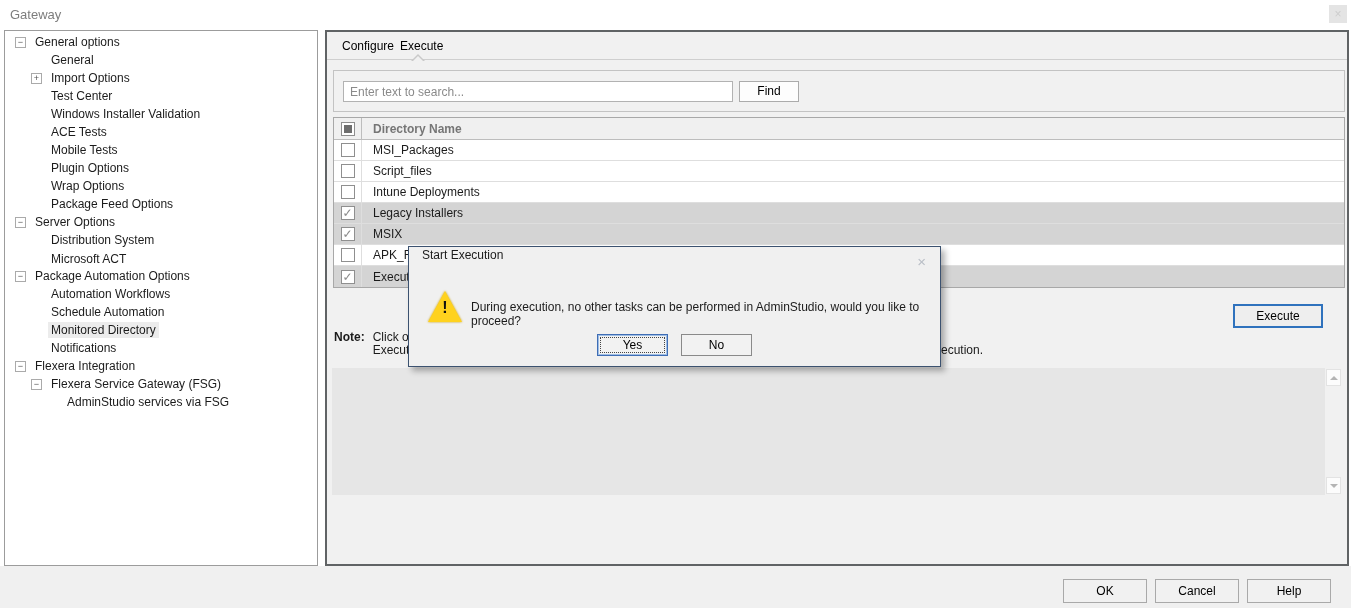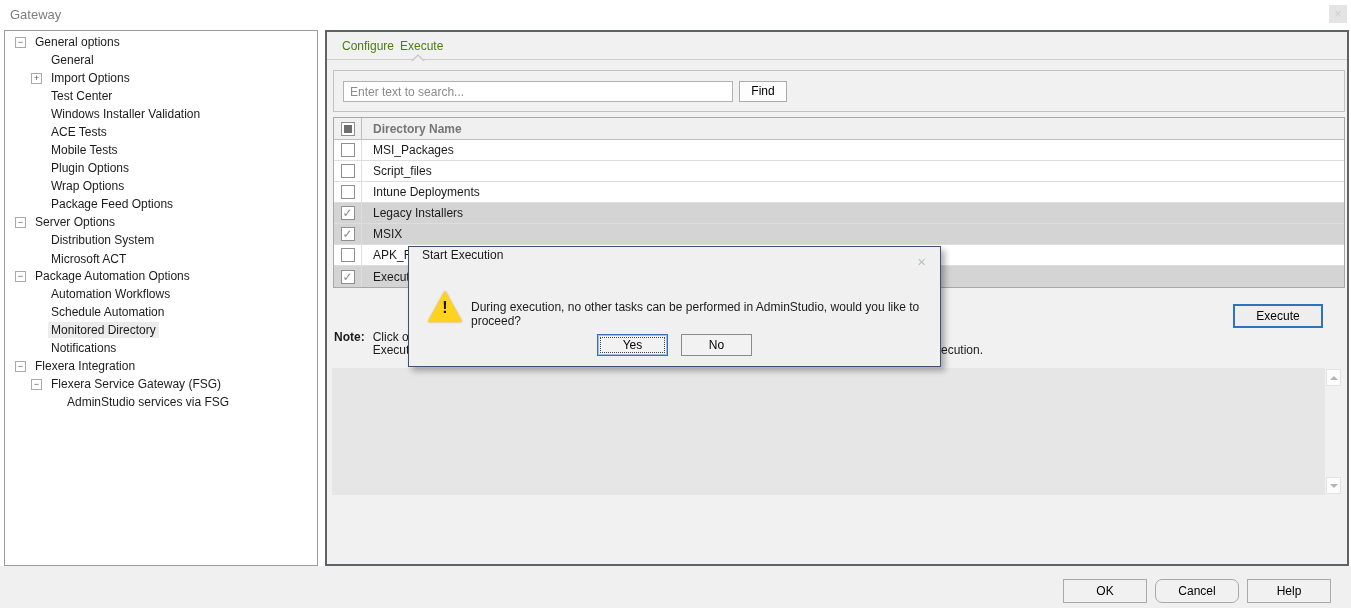--- a/index.html
+++ b/index.html
@@ -23,37 +23,37 @@
     font-size:9px; line-height:9px; text-align:center; color:#555; margin-right:6px; flex:0 0 11px; }
   .expander.empty { border:none; background:transparent; }
   .tree-label { padding:1px 3px; }
   .tree-label.selected { background:#ececec; }
 
   
   .right-panel { position:absolute; left:325px; top:30px; width:1024px; height:536px;
     border:2px solid #606365; background:#f1f1f1; }
   .tabstrip { position:absolute; left:0; top:0; width:100%; height:28px;
     border-bottom:1px solid #cfcfcf; }
-  .tab { position:absolute; top:7px; color:#4d7c0f; }
+  .tab { position:absolute; top:7px; color:#000000; }
   .tab-configure { left:15px; }
   .tab-execute { left:73px; }
   .notch { position:absolute; top:22px; left:84px; width:0; height:0;
     border-left:7px solid transparent; border-right:7px solid transparent;
     border-bottom:7px solid #c9c9c9; }
   .notch::after { content:""; position:absolute; left:-5px; top:2px; width:0; height:0;
     border-left:5px solid transparent; border-right:5px solid transparent;
     border-bottom:5px solid #f1f1f1; }
 
   .search-bar { position:absolute; left:6px; top:38px; width:1012px; height:42px;
     border:1px solid #c3c3c3; }
   .search-input { position:absolute; left:9px; top:10px; width:390px; height:21px;
     border:1px solid #b2b2b2; background:#fff; padding:0 6px;
     font-family:"Liberation Sans", sans-serif; font-size:12px; color:#222; }
   .search-input::placeholder { color:#8a8a8a; }
-  .find-btn { position:absolute; left:405px; top:10px; width:48px; height:21px;
+  .find-btn { position:absolute; left:405px; top:10px; width:60px; height:21px;
     border:1px solid #ababab; background:#fdfdfd; font-family:"Liberation Sans", sans-serif;
     font-size:12px; text-align:center; line-height:19px; }
 
   .grid { position:absolute; left:6px; top:85px; width:1012px;
     border:1px solid #a8a8a8; background:#fff; }
   .grid-header { height:22px; display:flex; align-items:center;
     background:#f0f0f0; border-bottom:1px solid #bdbdbd; }
   .grid-row { height:21px; display:flex; align-items:center; background:#fff;
     border-bottom:1px solid #dedede; }
   .grid-row:last-child { border-bottom:none; }
@@ -104,21 +104,21 @@
   .dlg-btn { width:71px; height:22px; font-family:"Liberation Sans", sans-serif; font-size:12px;
     background:#f2f2f2; border:1px solid #8a8a8a; }
   .dlg-btn.default { border:1px solid #3f6db5; box-shadow:0 0 0 1px #9dbde4 inset;
     outline:1px dotted #444; outline-offset:-4px; }
 
   
   .footer { position:absolute; left:0; top:566px; width:1351px; height:42px; background:#f0f0f0; }
   .footer-btn { position:absolute; top:13px; width:84px; height:24px;
     border:1px solid #a9a9a9; background:#f1f1f1; font-family:"Liberation Sans", sans-serif;
     font-size:12px; text-align:center; }
-  .btn-ok { left:1063px; } .btn-cancel { left:1155px;border-radius:7px; } .btn-help { left:1247px; }
+  .btn-ok { left:1063px; } .btn-cancel { left:1155px; } .btn-help { left:1247px; }
 </style>
 </head>
 <body>
 
 <div class="win-title">Gateway</div>
 <div class="win-close">×</div>
 
 <div class="tree-panel">
   <div class="tree">
       <div class="tree-row" style="padding-left: 10px;">

